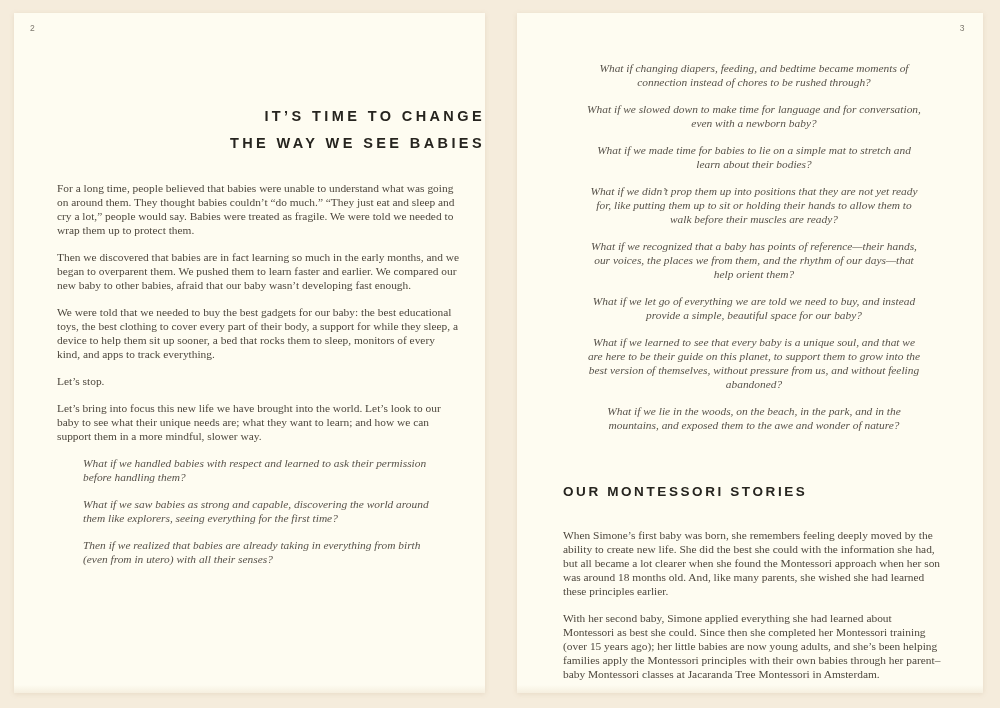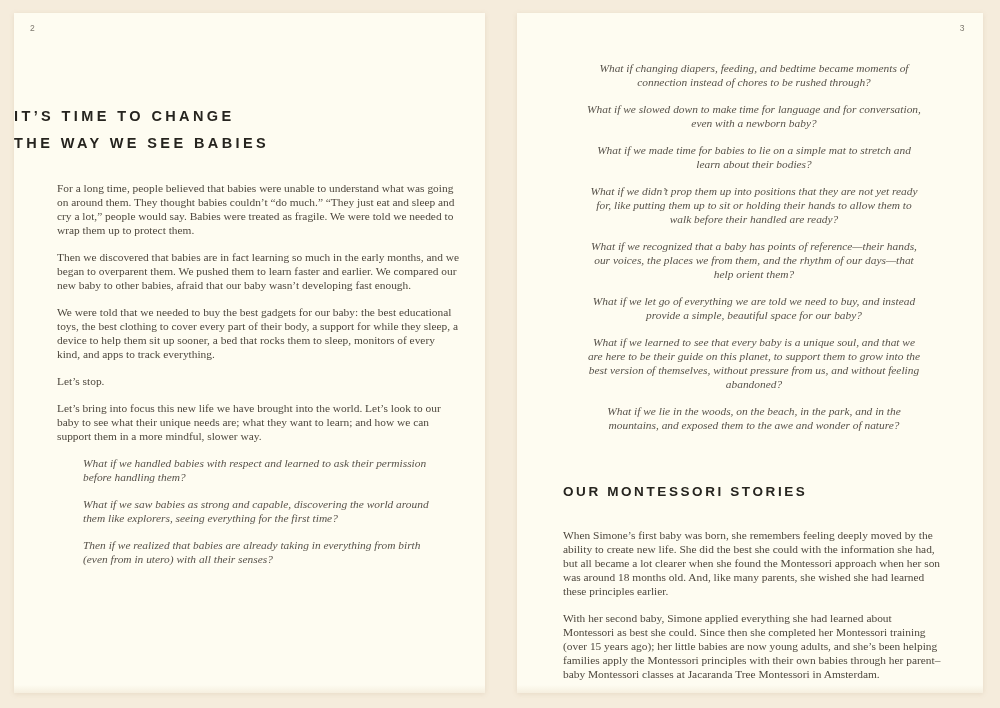--- a/index.html
+++ b/index.html
@@ -42,21 +42,21 @@
     top: 10px;
     font-family: "Liberation Sans", sans-serif;
     font-size: 8.5px;
     letter-spacing: 0.5px;
     color: var(--page-number);
   }
   .page-left  .page-num { left: 16px; }
   .page-right .page-num { right: 18px; }
   .title {
     margin: 90px 0 0;
-    text-align: left;
+    text-align: right;
     font-family: "Liberation Sans", sans-serif;
     font-weight: 700;
     font-size: 14.5px;
     letter-spacing: 3.4px;
     line-height: 27px;
     color: var(--heading-text);
   }
   .title span { display: block; }
   .body {
     font-size: 11.4px;
@@ -105,21 +105,21 @@
       <p class="q">Then if we realized that babies are already taking in everything from birth (even from in utero) with all their senses?</p>
     </div>
   </section>
 
   <section class="page page-right">
     <div class="page-num">3</div>
     <div class="body">
       <p class="q">What if changing diapers, feeding, and bedtime became moments of connection instead of chores to be rushed through?</p>
       <p class="q">What if we slowed down to make time for language and for conversation, even with a newborn baby?</p>
       <p class="q">What if we made time for babies to lie on a simple mat to stretch and learn about their bodies?</p>
-      <p class="q">What if we didn’t prop them up into positions that they are not yet ready for, like putting them up to sit or holding their hands to allow them to walk before their handled are ready?</p>
+      <p class="q">What if we didn’t prop them up into positions that they are not yet ready for, like putting them up to sit or holding their hands to allow them to walk before their muscles are ready?</p>
       <p class="q">What if we recognized that a baby has points of reference—their hands, our voices, the places we from them, and the rhythm of our days—that help orient them?</p>
       <p class="q">What if we let go of everything we are told we need to buy, and instead provide a simple, beautiful space for our baby?</p>
       <p class="q">What if we learned to see that every baby is a unique soul, and that we are here to be their guide on this planet, to support them to grow into the best version of themselves, without pressure from us, and without feeling abandoned?</p>
       <p class="q">What if we lie in the woods, on the beach, in the park, and in the mountains, and exposed them to the awe and wonder of nature?</p>
       <h2 class="section-heading">OUR MONTESSORI STORIES</h2>
       <p>When Simone’s first baby was born, she remembers feeling deeply moved by the ability to create new life. She did the best she could with the information she had, but all became a lot clearer when she found the Montessori approach when her son was around 18 months old. And, like many parents, she wished she had learned these principles earlier.</p>
       <p>With her second baby, Simone applied everything she had learned about Montessori as best she could. Since then she completed her Montessori training (over 15 years ago); her little babies are now young adults, and she’s been helping families apply the Montessori principles with their own babies through her parent–baby Montessori classes at Jacaranda Tree Montessori in Amsterdam.</p>
     </div>
   </section>
 

